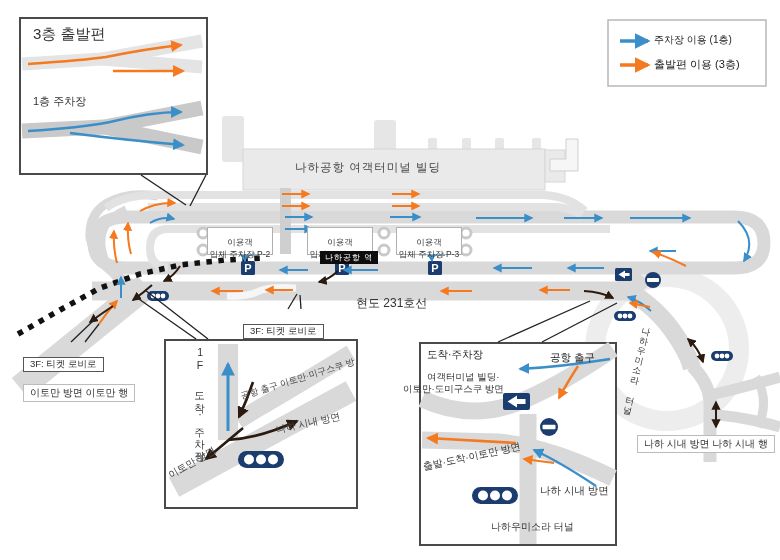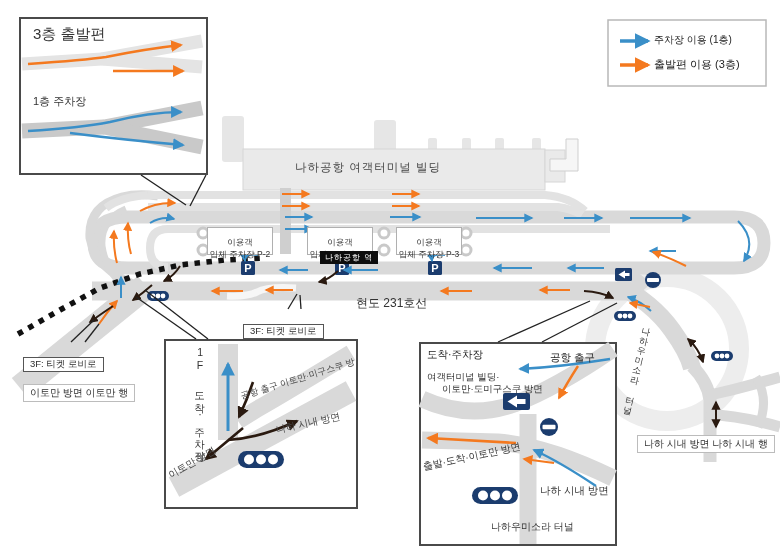--- a/index.html
+++ b/index.html
@@ -271,18 +271,18 @@
 <div class="lbl vert" style="left:643px;top:320px;font-size:9px;color:#333;transform:rotate(13deg);transform-origin:top left;">나하우미소라 터널</div>
 
 <div class="lbl vert" style="left:194px;top:346px;font-size:10.5px;color:#333;">1F 도착·주차장</div>
 <div class="lbl rot" style="left:241px;top:391px;font-size:9px;color:#444;transform:rotate(-17deg);">공항 출구 이토만·미구스쿠 방</div>
 <div class="lbl rot" style="left:276px;top:424px;font-size:10px;color:#444;transform:rotate(-12deg);">나하 시내 방면</div>
 <div class="lbl rot" style="left:169px;top:470px;font-size:10px;color:#444;transform:rotate(-30deg);">이토만 방면</div>
 
 <div class="lbl" style="left:427px;top:348px;font-size:10.5px;color:#222;">도착·주차장</div>
 <div class="lbl" style="left:550px;top:351px;font-size:10.5px;color:#222;">공항 출구</div>
 <div class="lbl" style="left:427px;top:372px;font-size:9.5px;color:#333;">여객터미널 빌딩·</div>
-<div class="lbl" style="left:442px;top:384px;font-size:9.5px;color:#333;">이토만·도미구스쿠 방면</div>
+<div class="lbl" style="left:403px;top:384px;font-size:9.5px;color:#333;">이토만·도미구스쿠 방면</div>
 <div class="lbl rot" style="left:423px;top:461px;font-size:10px;color:#333;transform:rotate(-12deg);">출발·도착·이토만 방면</div>
 <div class="lbl" style="left:540px;top:484px;font-size:10.5px;color:#333;">나하 시내 방면</div>
 <div class="lbl" style="left:491px;top:521px;font-size:10px;color:#333;">나하우미소라 터널</div>
 
 </div>
 
 </body></html>

